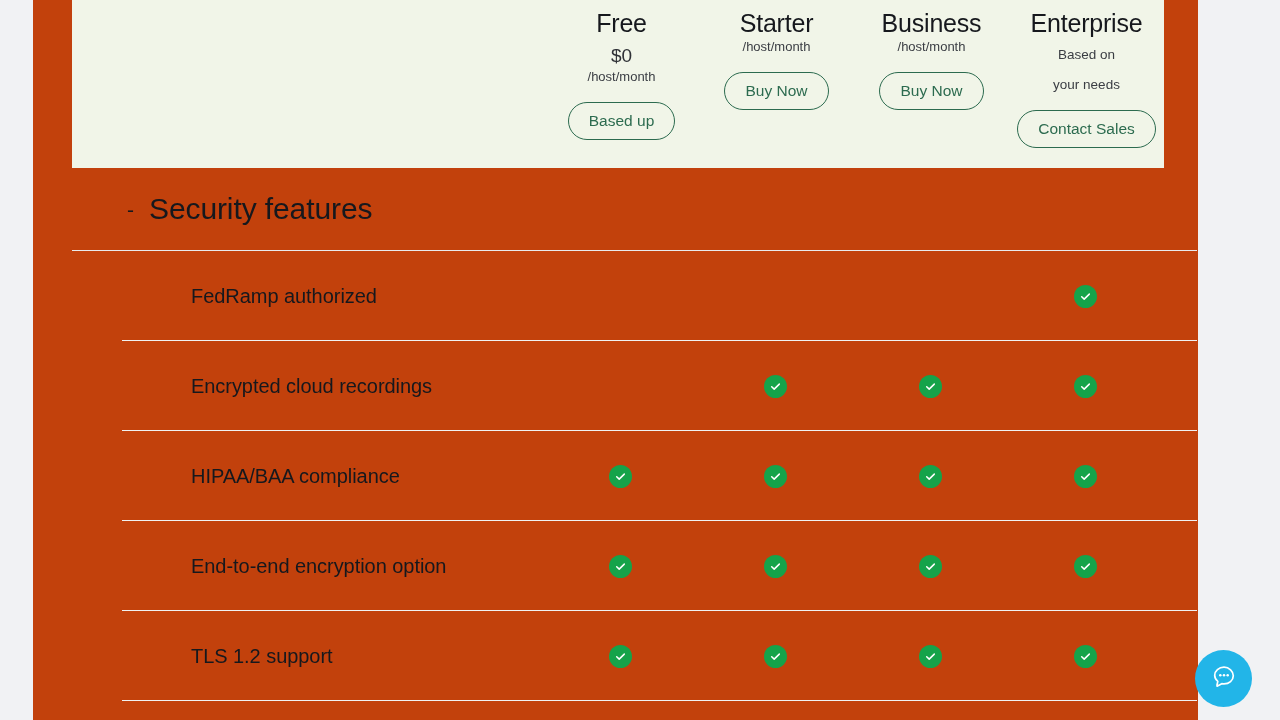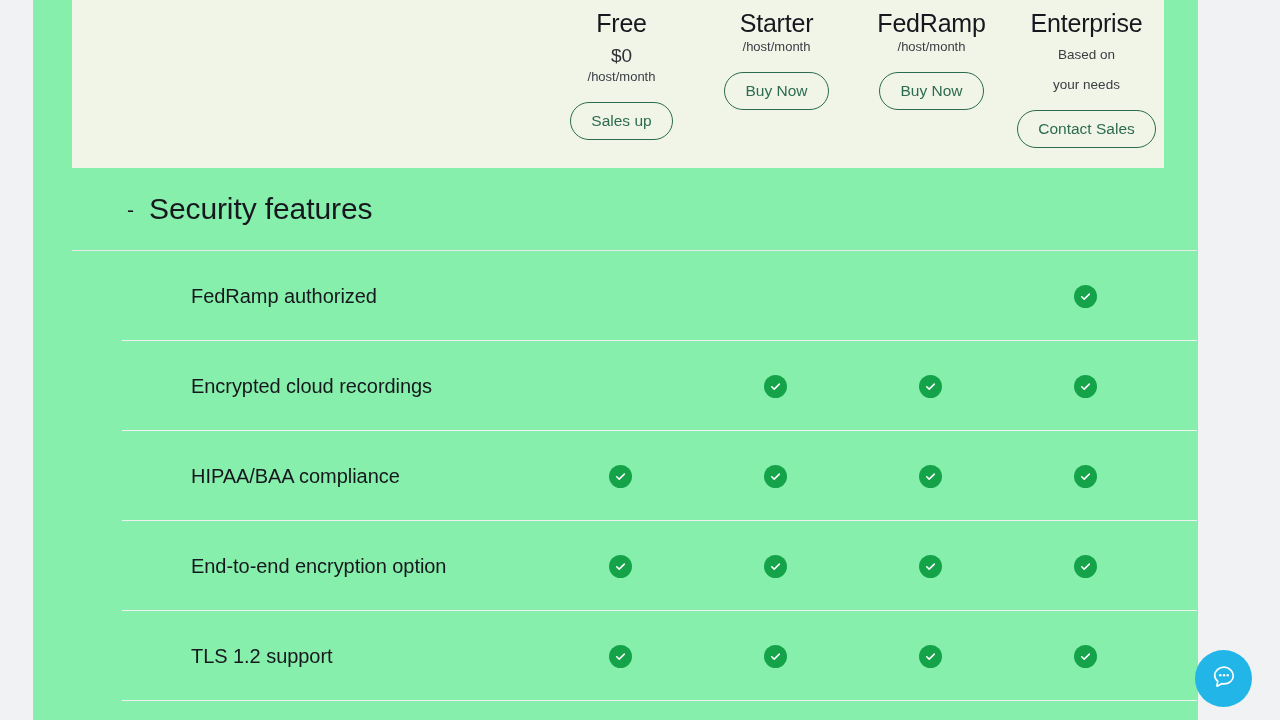--- a/index.html
+++ b/index.html
@@ -16,21 +16,21 @@
     -webkit-font-smoothing: antialiased;
   }
 
   
   #page-shell {
     position: absolute;
     left: 33px;
     top: 0;
     width: 1165px;
     height: 720px;
-    background: #86efac;
+    background: #c2410c;
     overflow: hidden;
   }
 
   
   #pricing-header {
     position: absolute;
     left: 39px;          
     top: 0;
     width: 1092px;       
     height: 168px;
@@ -210,34 +210,34 @@
 
   <div id="pricing-header">
 
   <div class="plan-col">
         <div class="plan-name">Free</div>
         <div class="plan-price-wrap">
           <div class="plan-price">$0</div>
           <div class="plan-price-note">/host/month</div>
         </div>
         <div class="plan-cta-wrap">
-          <button class="plan-cta">Sales up</button>
+          <button class="plan-cta">Based up</button>
         </div>
       </div>
       <div class="plan-col">
         <div class="plan-name">Starter</div>
         <div class="plan-price-wrap">
           <div class="plan-price-note">/host/month</div>
         </div>
         <div class="plan-cta-wrap">
           <button class="plan-cta">Buy Now</button>
         </div>
       </div>
       <div class="plan-col">
-        <div class="plan-name">FedRamp</div>
+        <div class="plan-name">Business</div>
         <div class="plan-price-wrap">
           <div class="plan-price-note">/host/month</div>
         </div>
         <div class="plan-cta-wrap">
           <button class="plan-cta">Buy Now</button>
         </div>
       </div>
       <div class="plan-col">
         <div class="plan-name">Enterprise</div>
         <div class="plan-price-wrap stacked" style="margin-top: 6px;">

